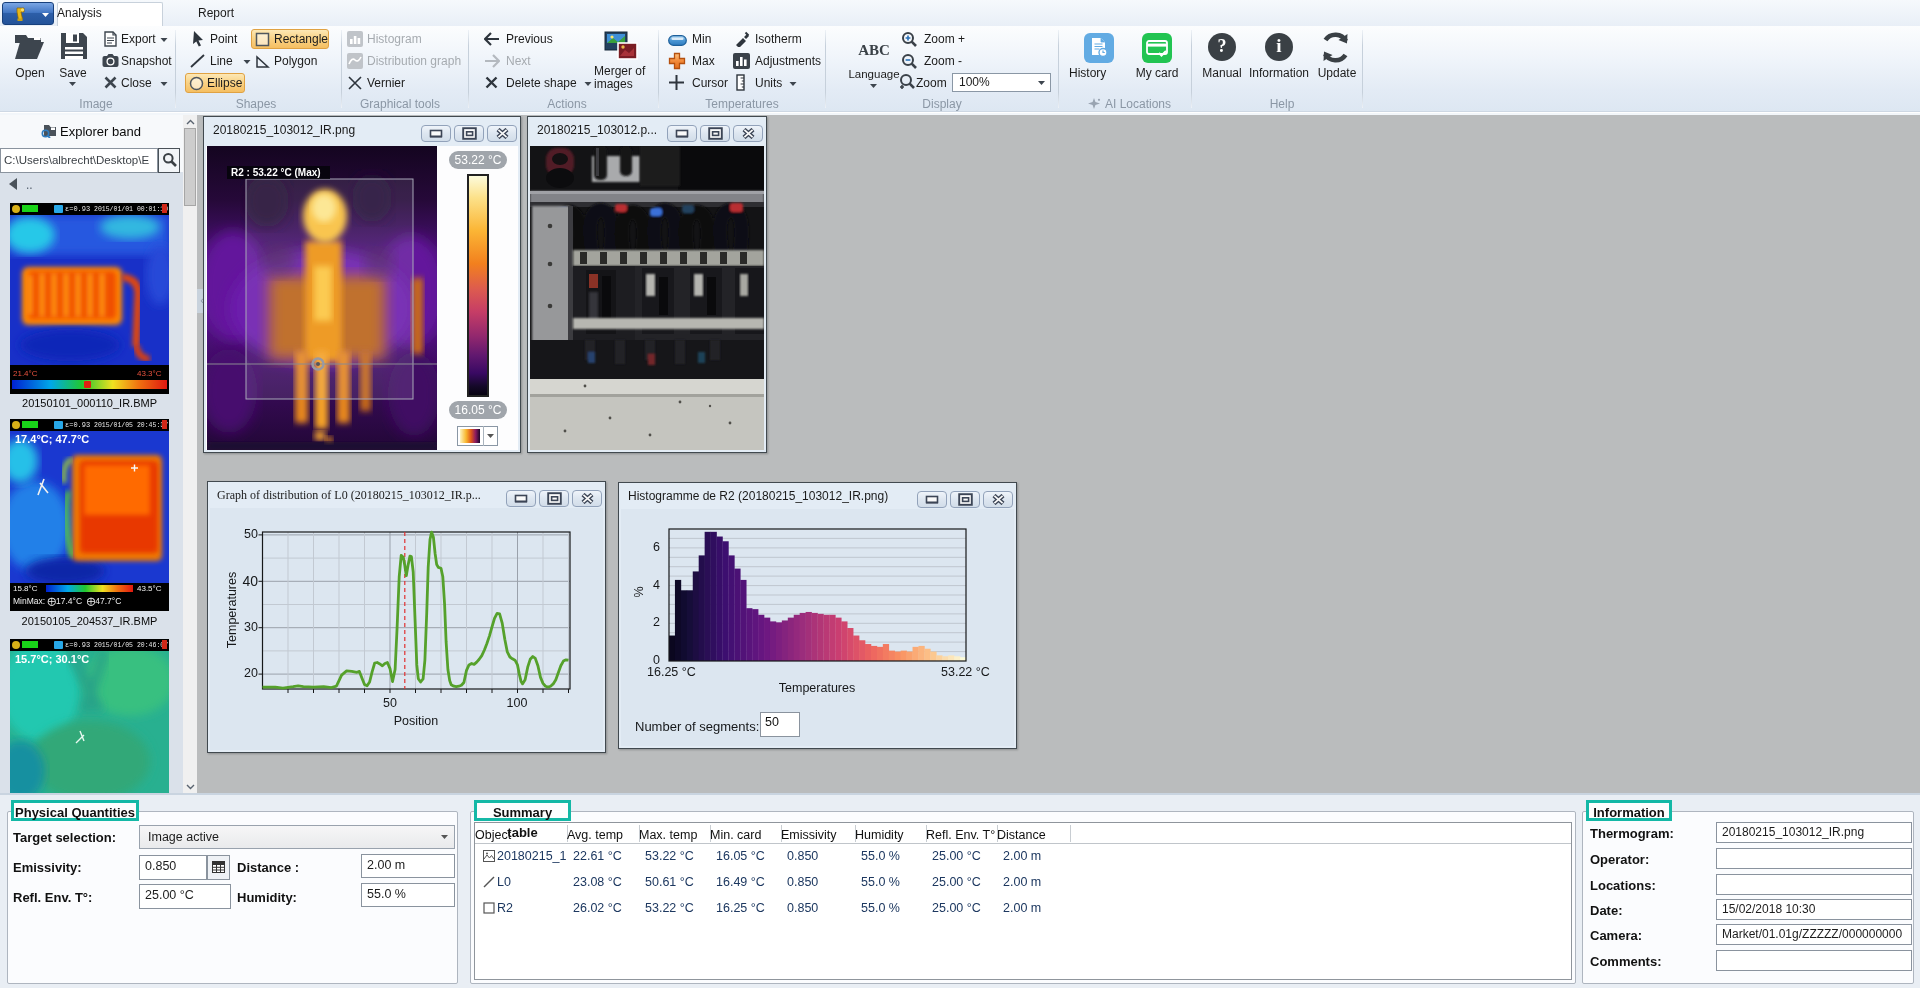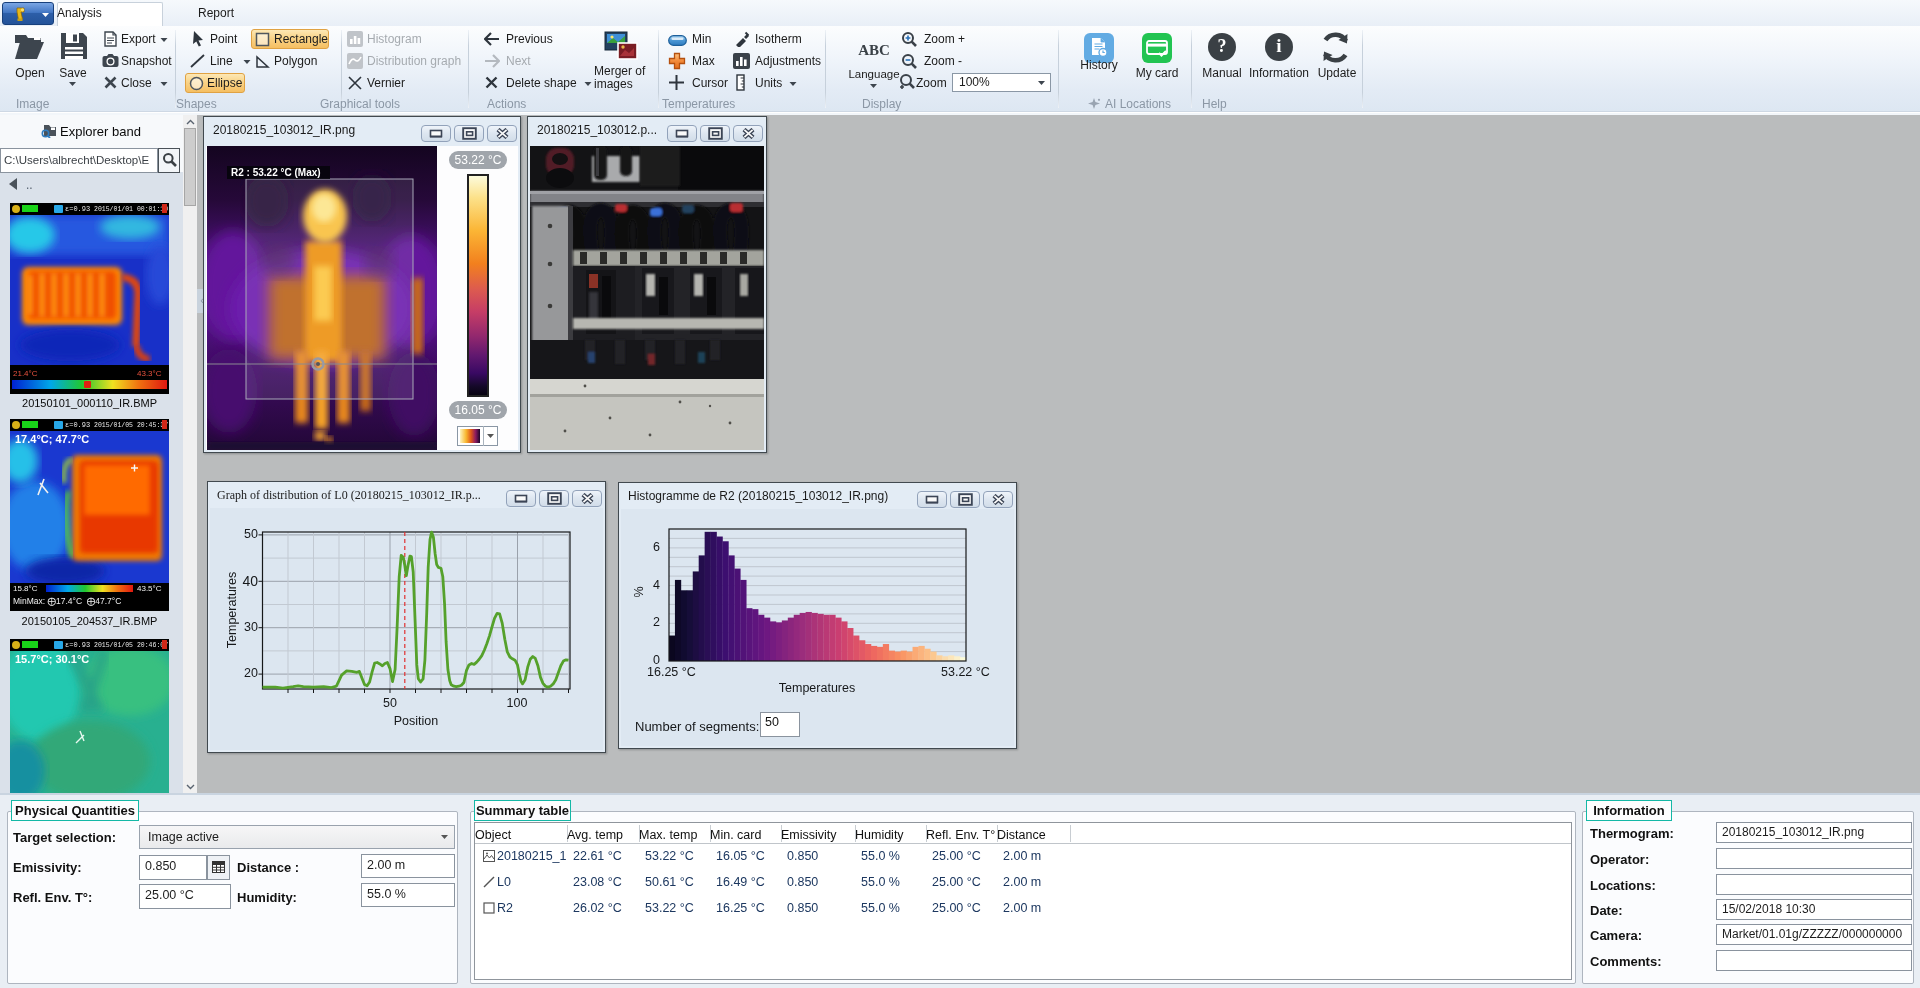--- a/index.html
+++ b/index.html
@@ -1,25 +1,25 @@
 <!DOCTYPE html>
 <html><head><meta charset="utf-8"><style>
 *{margin:0;padding:0;box-sizing:border-box}
 html,body{width:1920px;height:988px;overflow:hidden;background:#fff;font-family:"Liberation Sans",sans-serif}
 .a{position:absolute}
 .txt{position:absolute;font-size:12px;color:#1c1c1c;white-space:nowrap}
 .gray{color:#a6abb0}
-.glabel{position:absolute;font-size:12px;color:#8b97a5;white-space:nowrap;}
+.glabel{position:absolute;font-size:12px;color:#8b97a5;white-space:nowrap;text-align:center}
 .sep{position:absolute;width:1px;background:linear-gradient(#eef2f7,#c6d0db 20%,#c6d0db 80%,#eef2f7)}
 .win{position:absolute;background:#e3ecf5;border:1px solid #41494f;box-shadow:1px 1px 2px rgba(0,0,0,.25)}
 .wtitle{position:absolute;left:9px;top:7px;font-size:12px;color:#1a1a1a;white-space:nowrap}
 .wbtn{position:absolute;width:30px;height:17px;border:1px solid #92a2ba;border-radius:4px;background:linear-gradient(#eff4fa,#dde6f0 50%,#d2dde9)}
 .pill{position:absolute;background:#a0a5ab;border-radius:9px;color:#fff;font-size:12px;text-align:center;line-height:18px}
 .gb{position:absolute;background:#fbfcfe;border:1px solid #aeb5bf;border-radius:2px}
-.gbtab{position:absolute;background:#fdfdfe;border:1px solid #14b8a6;font-weight:bold;font-size:13px;color:#111;text-align:center;z-index:5}
+.gbtab{position:absolute;background:#fdfdfe;border:3px solid #14b8a6;font-weight:bold;font-size:13px;color:#111;text-align:center;z-index:5}
 .blbl{position:absolute;font-weight:bold;font-size:13px;color:#111;white-space:nowrap}
 .inp{position:absolute;background:#fff;border:1px solid #8a939e;font-size:12.5px;color:#1c1c1c;padding:3px 0 0 5px;white-space:nowrap;overflow:hidden}
 .hdrc{position:absolute;font-size:12.5px;color:#101010;white-space:nowrap}
 .cell{position:absolute;font-size:12.5px;color:#1d3860;white-space:nowrap}
 </style></head><body>
 <div class="a" style="left:0;top:0;width:1920px;height:26px;background:linear-gradient(#f6f9fc,#e9eff7)"></div>
 <div class="a" style="left:2px;top:2px;width:52px;height:23px;border-radius:3px;border:1px solid #17407c;background:linear-gradient(#7aa6e4 0%,#4377c4 45%,#2c5ea8 50%,#245399 100%)">
 <svg class="a" style="left:8px;top:2px" width="18" height="18" viewBox="0 0 18 18">
 <path d="M6 3 h7 v4 h-3 l1.5 7 l-4 1 l-1.5 -8 z" fill="#e8b818" stroke="#8a6200" stroke-width="0.7"></path>
 <circle cx="11.5" cy="4.8" r="1.6" fill="#f8e070"></circle>
@@ -236,21 +236,21 @@
     <path d="M1 1 L4.5 5 L8 1 z" fill="#3d454e"></path>
   </svg>
 <div class="a" style="left:1084px;top:33px;width:30px;height:30px;border-radius:6px;background:#62abe3"></div>
 <svg class="a" style="left:1090px;top:37px" width="19" height="22" viewBox="0 0 19 22">
 <path d="M2 1 h9 l4 4 v13 h-13 z" fill="#fff"></path>
     <path d="M11 1 v4 h4" fill="#62abe3" stroke="#62abe3" stroke-width="0.8"></path>
 <path d="M4.5 7 h8 M4.5 9.5 h8 M4.5 12 h5" stroke="#62abe3" stroke-width="1.2"></path>
 <circle cx="13" cy="15.5" r="4" fill="#fff" stroke="#62abe3" stroke-width="1.4"></circle>
     <path d="M13 13.5 v2 h1.8" stroke="#62abe3" stroke-width="1.2" fill="none"></path>
   </svg>
-<div class="txt" style="left:1069px;top:58px;width:60px;text-align:center">History</div>
+<div class="txt" style="left:1069px;top:66px;width:60px;">History</div>
 <div class="a" style="left:1142px;top:33px;width:30px;height:30px;border-radius:6px;background:#22c452"></div>
 <svg class="a" style="left:1146px;top:40px" width="22" height="17" viewBox="0 0 22 17">
 <rect x="1" y="1" width="20" height="13" rx="2" fill="none" stroke="#fff" stroke-width="1.8"></rect>
 <rect x="1" y="3.6" width="20" height="3" fill="#fff"></rect>
 <path d="M13 13 l2.5 2.5 L20 11" stroke="#fff" stroke-width="2" fill="none"></path>
   </svg>
 <div class="txt" style="left:1126px;top:66px;width:62px;text-align:center">My card</div>
 <div class="a" style="left:1208px;top:33px;width:28px;height:28px;border-radius:14px;background:#3a4045"></div>
 <div class="a" style="left:1208px;top:36px;width:28px;text-align:center;color:#fff;font-weight:bold;font-size:18px;font-family:'Liberation Serif',serif">?</div>
 <div class="txt" style="left:1192px;top:66px;width:60px;text-align:center">Manual</div>

